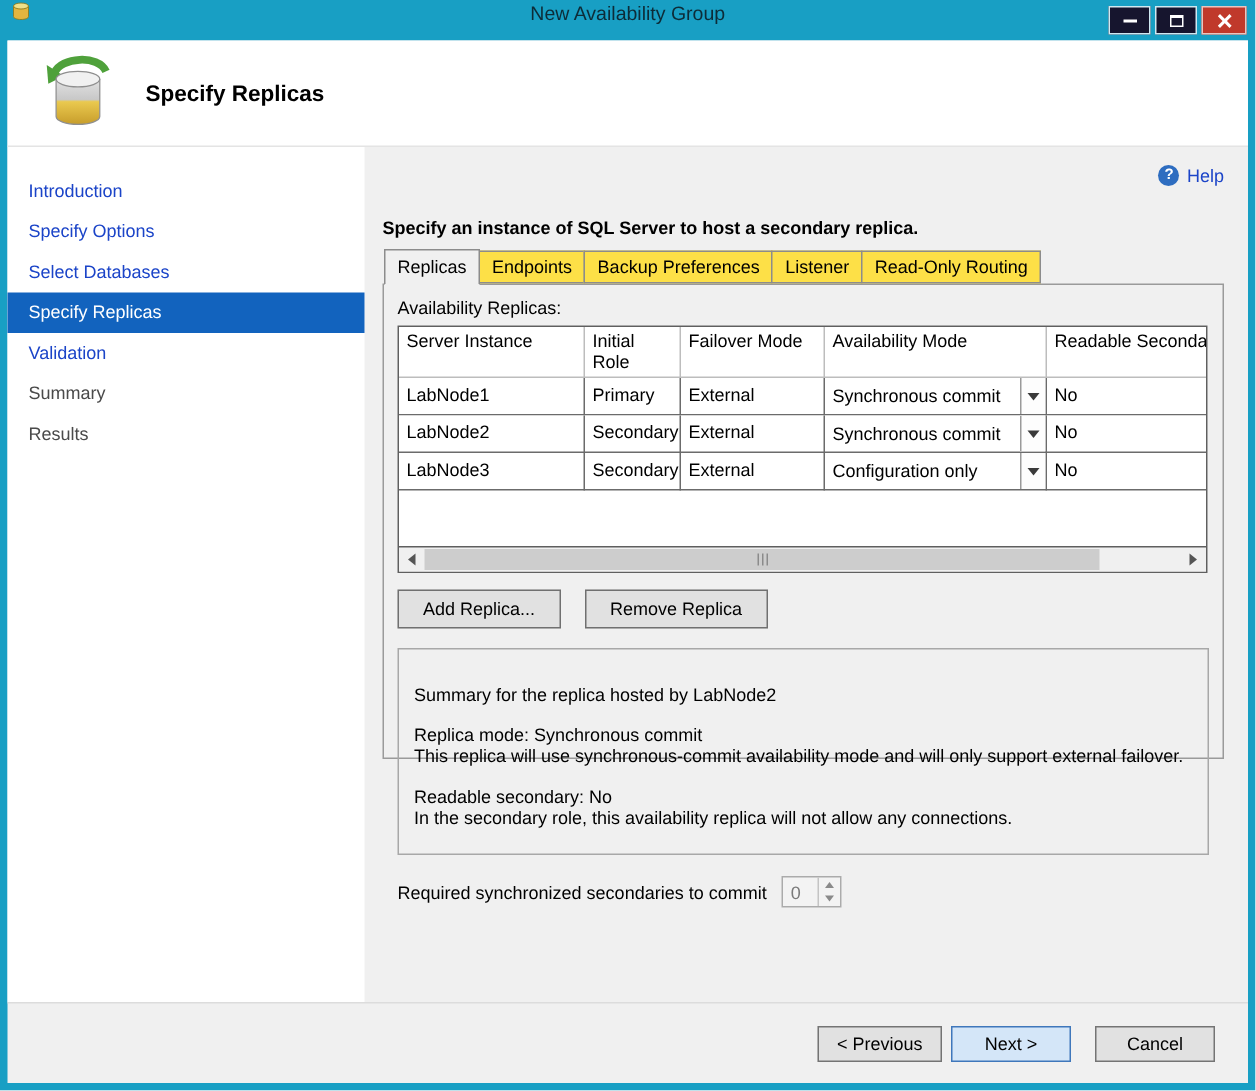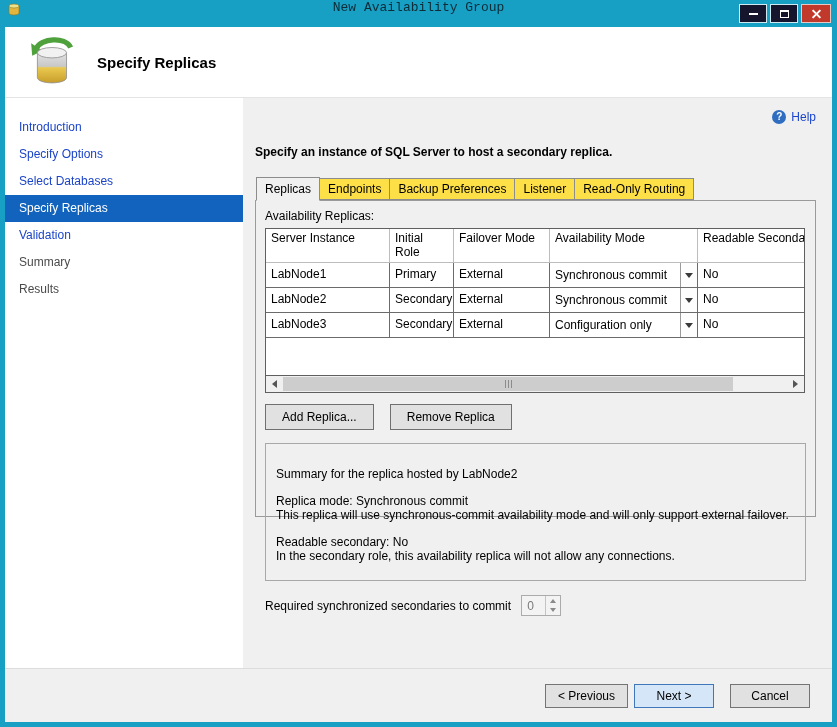--- a/index.html
+++ b/index.html
@@ -2,21 +2,21 @@
 <html><head>
 <meta charset="utf-8">
 <style>
   * { box-sizing: border-box; margin: 0; padding: 0; }
   html,body { width:837px; height:727px; }
   body { font-family:"Liberation Sans", sans-serif; background:#fff; }
 
   .window { width:837px; height:727px; position:relative; background:#189FC4; }
 
   
-  .titlebar { height:27px; display:flex; align-items:flex-start; padding:0 6px; position:relative;font-family:Liberation Mono, monospace; }
+  .titlebar { height:27px; display:flex; align-items:flex-end; padding:16px 6px; position:relative; }
   .titlebar .title { position:absolute; left:0; right:0; text-align:center; font-size:13px; color:#0d2c38; font-weight:400; }
   .title-icon { width:18px; height:18px; display:flex; align-items:center; z-index:2; }
   .win-controls { position:absolute; right:6px; top:4px; display:flex; gap:3px; z-index:3; }
   .wbtn { width:28px; height:19px; display:flex; align-items:center; justify-content:center; cursor:pointer; }
   .wbtn.dark { background:#16152e; border:1px solid #cfe9f2; }
   .wbtn.close { width:30px; background:#c0392b; border:1px solid #e9c7c2; position:relative; }
   .glyph-min { width:9px; height:2px; background:#fff; }
   .glyph-max { width:9px; height:8px; border:1px solid #fff; border-top-width:2px; }
   .glyph-x { position:relative; width:11px; height:11px; }
   .glyph-x::before, .glyph-x::after { content:""; position:absolute; left:0; top:4.5px; width:11px; height:2px; background:#fff; }
@@ -37,21 +37,21 @@
   .side-item.selected { background:#1263BE; color:#fff; }
   .side-item.dim { color:#4a4a4a; cursor:default; }
 
   
   .main { flex:1; padding:0 16px 0 12px; min-width:0; }
   .help-row { display:flex; justify-content:flex-end; align-items:center; gap:5px; margin-top:11px; height:16px; }
   .help-icon { width:14px; height:14px; border-radius:50%; background:#2e6dc0; color:#fff; font-size:10px; font-weight:bold; text-align:center; line-height:14px; flex:0 0 auto; }
   .help-text { color:#1b44c8; font-size:12px; cursor:pointer; }
   .instruction { font-weight:bold; font-size:12px; margin-top:20px; color:#000; }
 
-  .tabs { display:flex; align-items:flex-end; margin-top:18px; position:relative; z-index:2; padding-left:1px; }
+  .tabs { display:flex; align-items:flex-end; margin-top:7px; position:relative; z-index:2; padding-left:1px; }
   .tab { font-size:12px; padding:3px 8px 3px; border:1px solid #8c8c8c; background:#fde047; margin-right:-1px; cursor:pointer; white-space:nowrap; }
   .tab.active { background:#F0F0F0; border-bottom:1px solid #F0F0F0; margin-bottom:-1px; padding-top:4px; padding-bottom:4px; z-index:3; position:relative; }
 
   .panel { border:1px solid #9a9a9a; background:#F0F0F0; height:317px; padding:8px 9px; position:relative; z-index:1; }
   .avail-label { font-size:12px; color:#000; }
 
   
   .grid { margin-top:5px; width:540px; border:1px solid #5f5f5f; background:#fff; }
   .grid-head { display:flex; }
   .hcell { border-right:1px solid #bdbdbd; border-bottom:1px solid #bdbdbd; padding:2px 5px; font-size:12px; height:34px; overflow:hidden; color:#000; background:#fff; }

